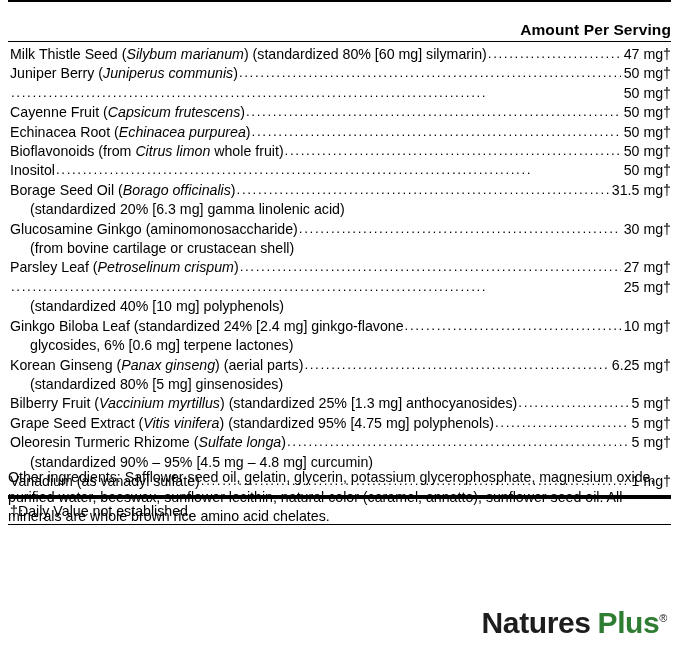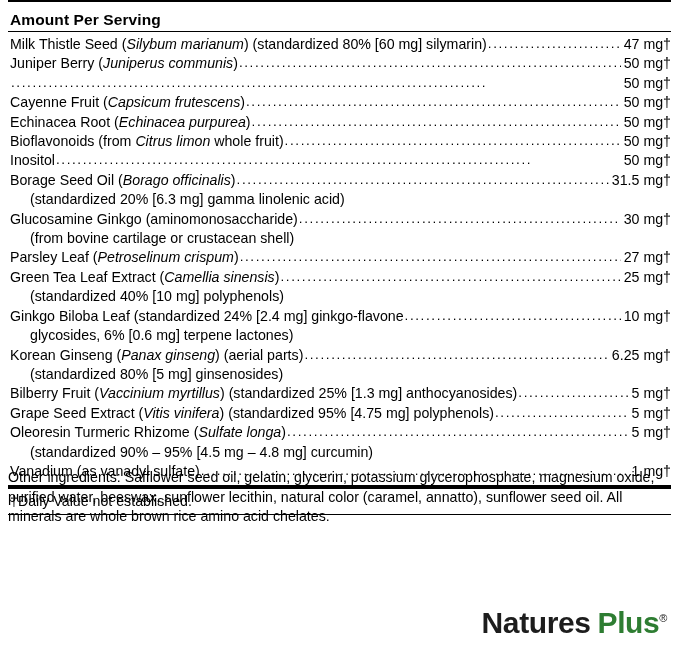--- a/index.html
+++ b/index.html
@@ -23,21 +23,22 @@
   }
   .rule-top {
     border-top: 2px solid #000;
     width: 663px;
     margin: 0;
   }
   .section-title {
     font-size: 15.5px;
     font-weight: bold;
     letter-spacing: 0.1px;
-    padding: 9px 0 2px 2px;
+    padding: 19px 0 2px 2px;
+    text-align: right;
   }
   .rule-thin {
     border-top: 1px solid #000;
     width: 663px;
   }
   .rule-thick {
     border-top: 4px solid #000;
     width: 663px;
     margin-top: 4px;
   }
@@ -162,21 +163,20 @@
         <span class="dots">.........................................................................................</span>
         <span class="amt">30 mg†</span>
       </div>
       <div class="subrow">(from bovine cartilage or crustacean shell)</div>
       <div class="row">
         <span class="name">Parsley Leaf (<i>Petroselinum crispum</i>)</span>
         <span class="dots">.........................................................................................</span>
         <span class="amt">27 mg†</span>
       </div>
       <div class="row">
-        <span class="name">Green Tea Leaf Extract (<i>Camellia sinensis</i>)</span>
         <span class="dots">.........................................................................................</span>
         <span class="amt">25 mg†</span>
       </div>
       <div class="subrow">(standardized 40% [10 mg] polyphenols)</div>
       <div class="row">
         <span class="name">Ginkgo Biloba Leaf (standardized 24% [2.4 mg] ginkgo-flavone</span>
         <span class="dots">.........................................................................................</span>
         <span class="amt">10 mg†</span>
       </div>
       <div class="subrow">glycosides, 6% [0.6 mg] terpene lactones)</div>

